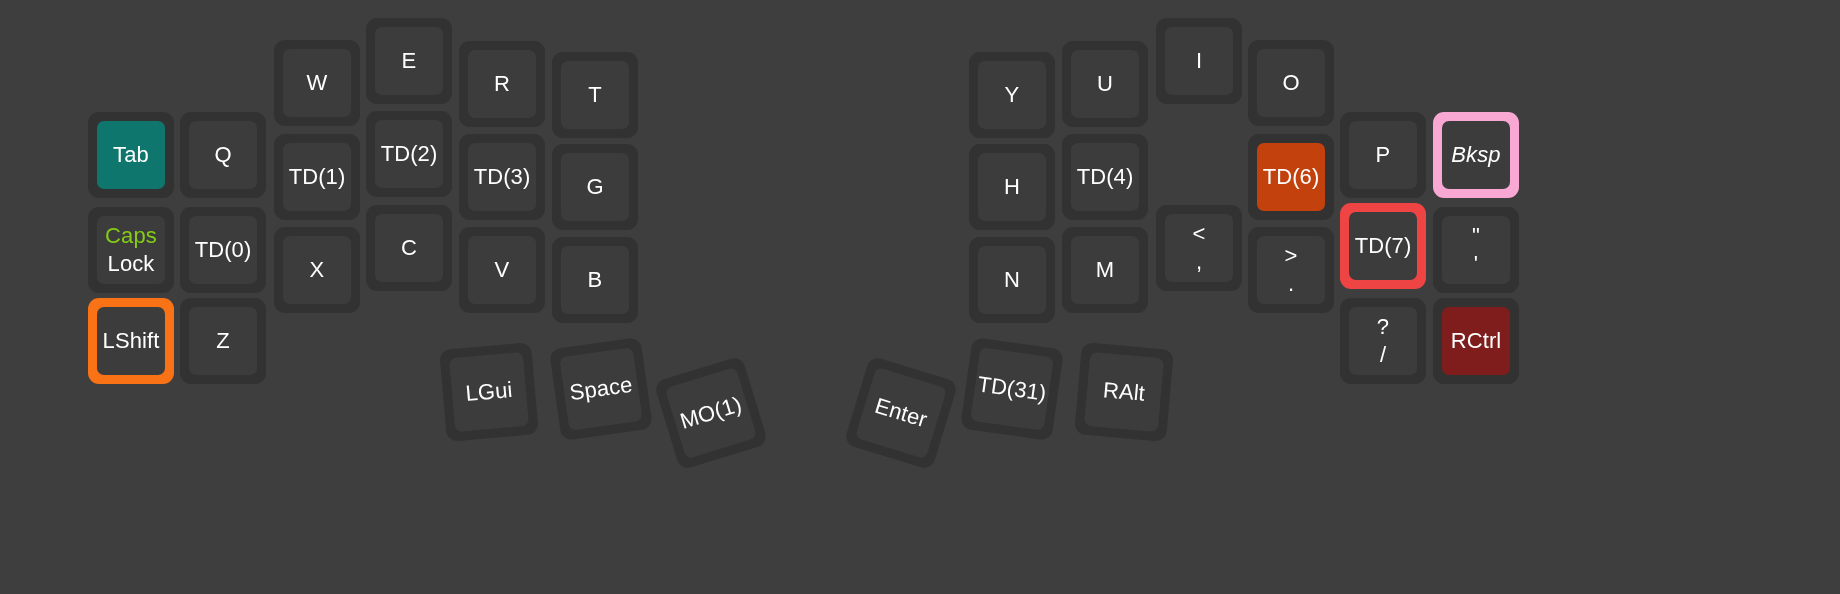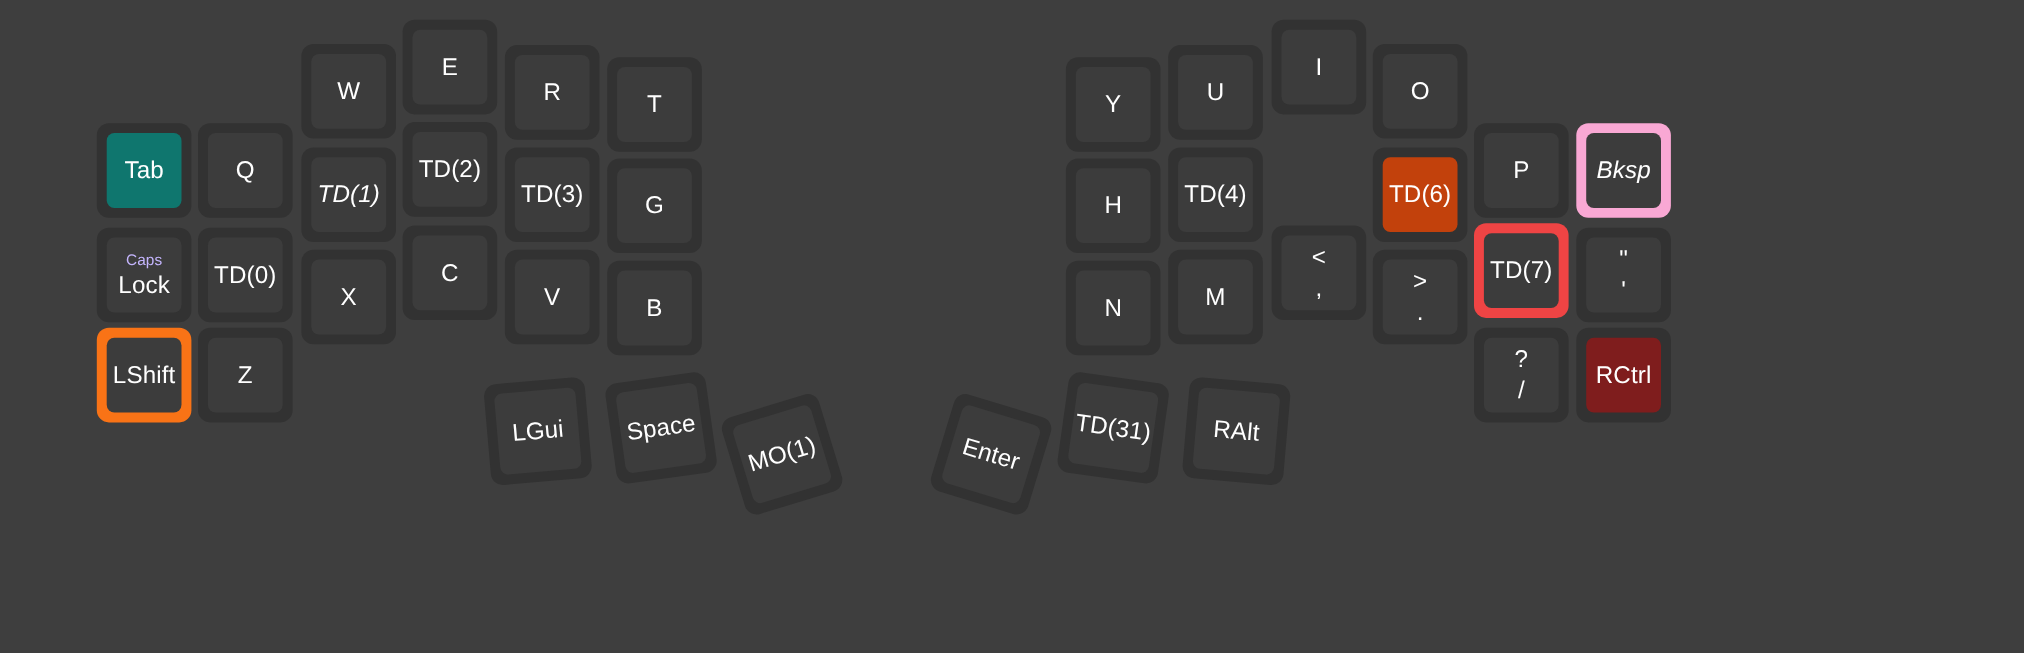--- a/index.html
+++ b/index.html
@@ -57,21 +57,21 @@
 <body>
 
 <div id="keyboard" style="width: 1840px; height: 594px; background: rgb(62, 62, 62);">
     <div class="key" style="left: 88px; top: 112px; width: 86px; height: 86px; background: rgb(50, 50, 50);">
       <div class="key-face" style="background: #0f766e;">
         <span class="key-label" style="color: rgb(255, 255, 255); font-size: 22px;">Tab</span>
       </div>
     </div>
     <div class="key" style="left: 88px; top: 207px; width: 86px; height: 86px; background: rgb(50, 50, 50);">
       <div class="key-face" style="background: rgb(60, 60, 60);">
-        <span class="key-label" style="color: #c4b5fd; font-size: 14px;">Caps</span>
+        <span class="key-label" style="color: #84cc16; font-size: 22px;">Caps</span>
         <span class="key-label sub" style="color: rgb(255, 255, 255); font-size: 22px;">Lock</span>
       </div>
     </div>
     <div class="key" style="left: 88px; top: 298px; width: 86px; height: 86px; background: #f97316;">
       <div class="key-face" style="background: rgb(60, 60, 60);">
         <span class="key-label" style="color: rgb(255, 255, 255); font-size: 22px;">LShift</span>
       </div>
     </div>
     <div class="key" style="left: 180px; top: 112px; width: 86px; height: 86px; background: rgb(50, 50, 50);">
       <div class="key-face" style="background: rgb(60, 60, 60);">
@@ -87,21 +87,21 @@
       <div class="key-face" style="background: rgb(60, 60, 60);">
         <span class="key-label" style="color: rgb(255, 255, 255); font-size: 22px;">Z</span>
       </div>
     </div>
     <div class="key" style="left: 274px; top: 40px; width: 86px; height: 86px; background: rgb(50, 50, 50);">
       <div class="key-face" style="background: rgb(60, 60, 60);">
         <span class="key-label" style="color: rgb(255, 255, 255); font-size: 22px;">W</span>
       </div>
     </div>
     <div class="key" style="left: 274px; top: 134px; width: 86px; height: 86px; background: rgb(50, 50, 50);">
-      <div class="key-face" style="background: rgb(60, 60, 60); font-style: italic;">
+      <div class="key-face" style="background: rgb(60, 60, 60);">
         <span class="key-label" style="color: rgb(255, 255, 255); font-size: 22px;">TD(1)</span>
       </div>
     </div>
     <div class="key" style="left: 274px; top: 227px; width: 86px; height: 86px; background: rgb(50, 50, 50);">
       <div class="key-face" style="background: rgb(60, 60, 60);">
         <span class="key-label" style="color: rgb(255, 255, 255); font-size: 22px;">X</span>
       </div>
     </div>
     <div class="key" style="left: 366px; top: 18px; width: 86px; height: 86px; background: rgb(50, 50, 50);">
       <div class="key-face" style="background: rgb(60, 60, 60);">

